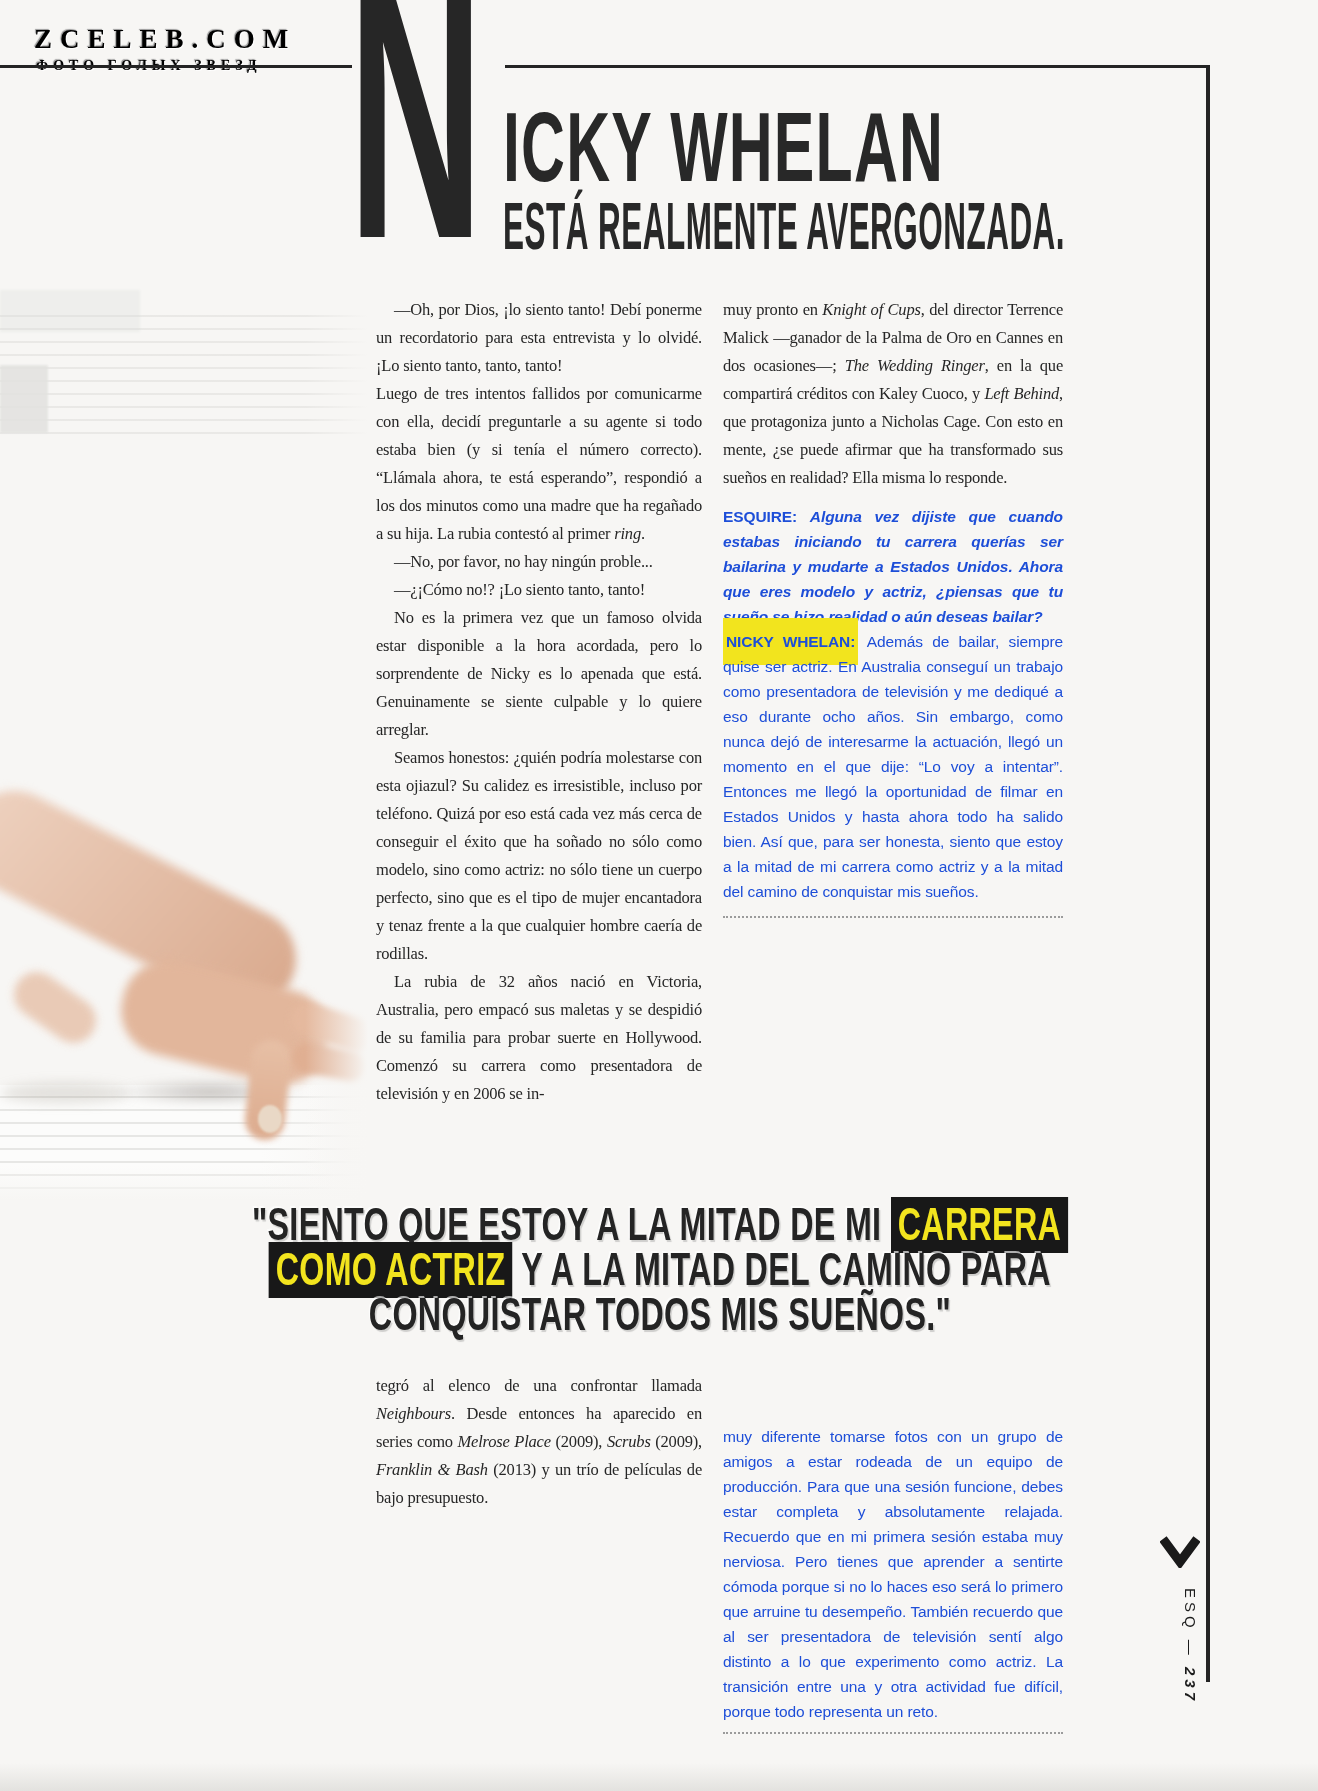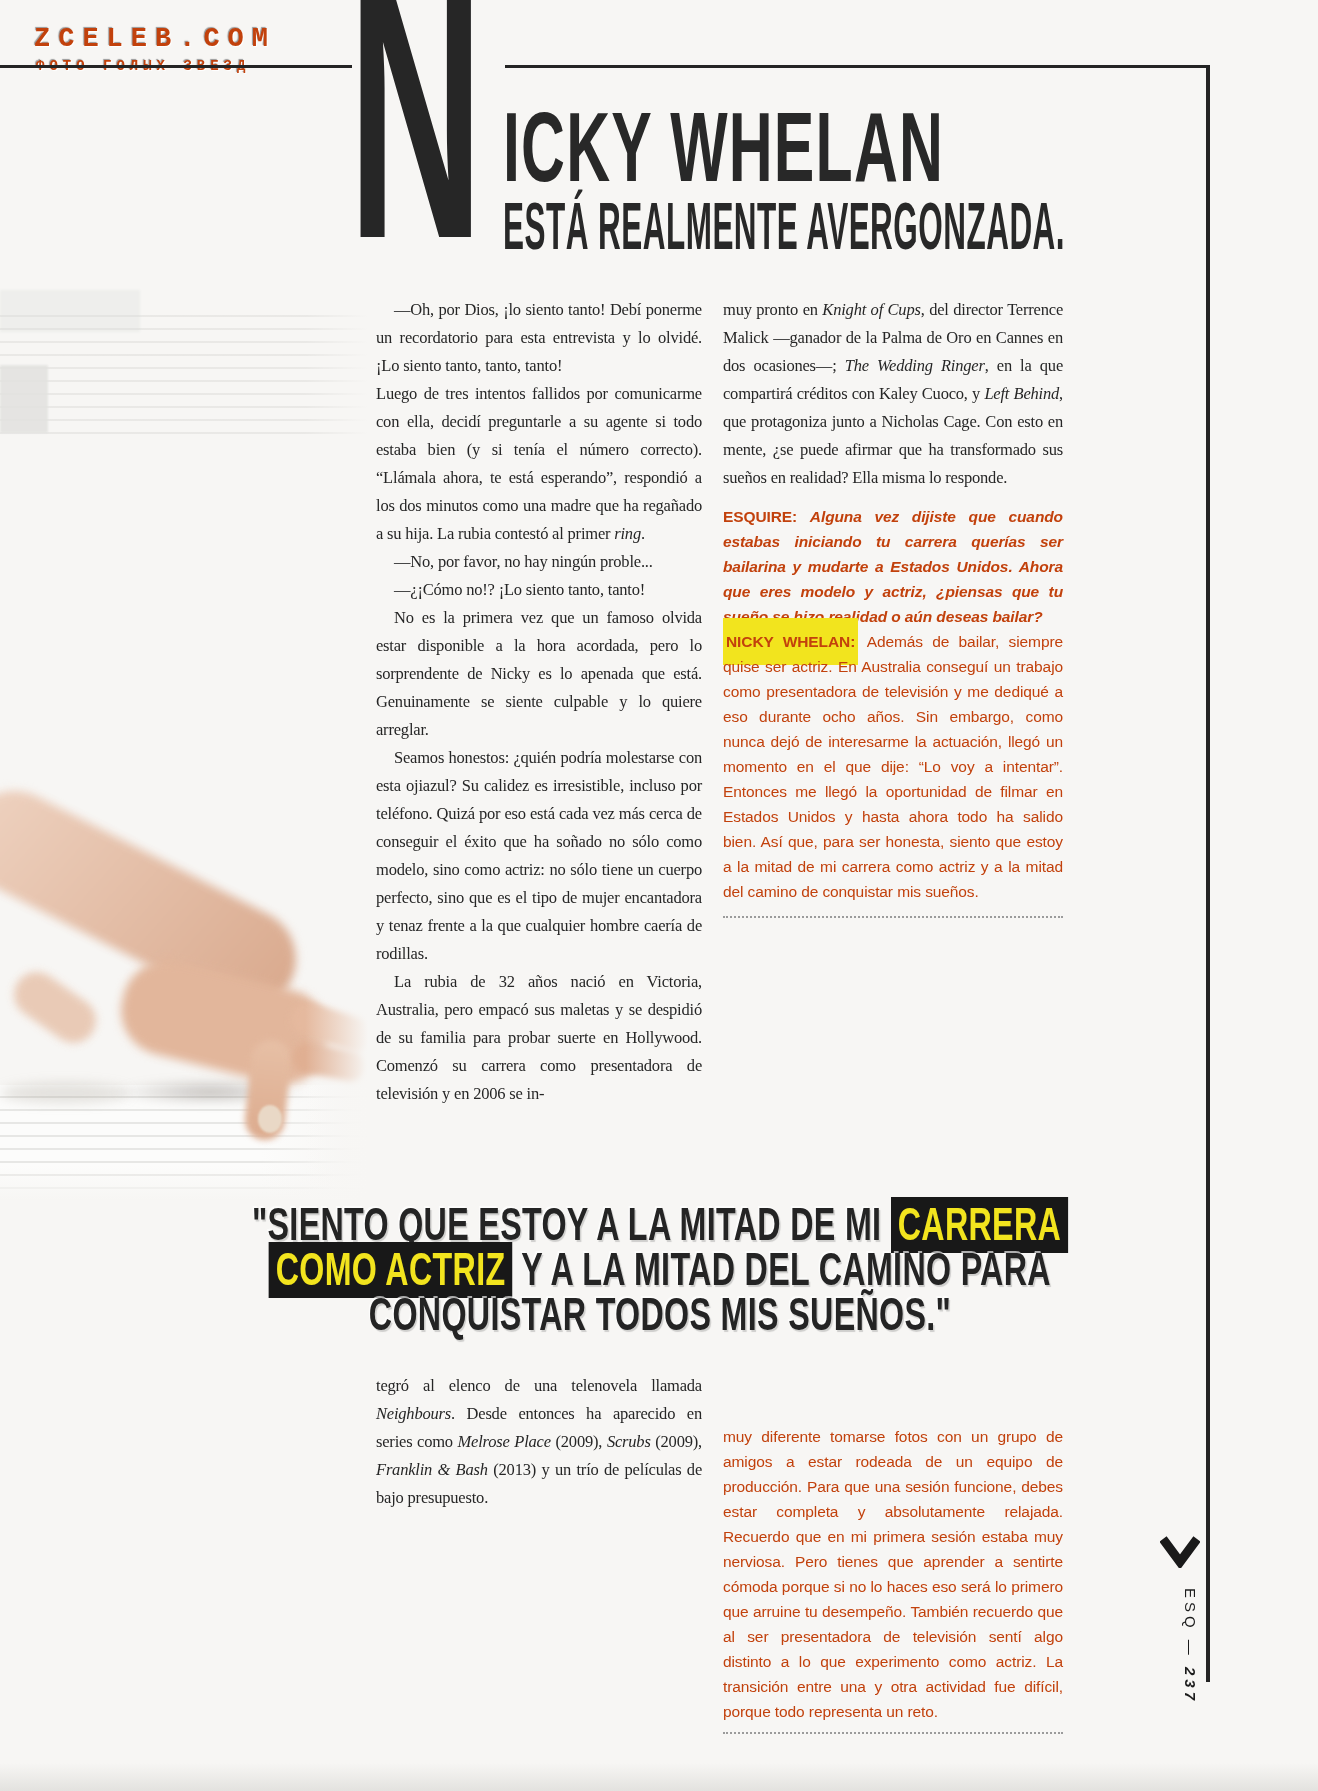--- a/index.html
+++ b/index.html
@@ -2,22 +2,22 @@
 <html><head>
 <meta charset="utf-8">
 <style>
   html,body{margin:0;padding:0;background:#dedddb;}
   #page{
     position:relative;width:1318px;height:1791px;margin:0 auto;
     background:#f7f6f4;overflow:hidden;
     font-family:"Liberation Serif",serif;color:#262626;
   }
   
-  .wm{position:absolute;font-family:Liberation Mono, monospace;font-weight:bold;
-      color:#c2410c;text-shadow:1px 1px 1px #ffffff,-1px -1px 1px #969696;}
+  .wm{position:absolute;font-family:Liberation Serif, serif;font-weight:bold;
+      color:#000000;text-shadow:1px 1px 1px #ffffff,-1px -1px 1px #969696;}
   .wm-site{left:34px;top:24px;font-size:27px;letter-spacing:8px;}
   .wm-tag{left:36px;top:58px;font-size:14px;letter-spacing:5px;}
   
   .rule{position:absolute;background:#242424;}
   .rule-top-a{left:0;top:65px;width:352px;height:3px;}
   .rule-top-b{left:505px;top:65px;width:705px;height:3px;}
   .rule-right{left:1206px;top:65px;width:4px;height:1617px;}
   
   .dropcap{
     position:absolute;left:348px;top:-74px;font-family:"Liberation Sans",sans-serif;
@@ -64,21 +64,21 @@
     background:#e5b99e;transform:rotate(18deg);filter:blur(3px);}
   .ph-f3{left:292px;top:762px;width:75px;height:30px;border-radius:15px;
     background:#e0af92;transform:rotate(10deg);filter:blur(3px);}
   .photo-fade{position:absolute;left:0;top:285px;width:372px;height:915px;pointer-events:none;
     background:linear-gradient(90deg,rgba(247,246,244,0) 82%,#f7f6f4 99%);}
   
   .col{position:absolute;text-align:justify;}
   .col-serif{font-family:"Liberation Serif",serif;font-size:16.5px;line-height:28px;
     letter-spacing:-0.2px;color:#262626;}
   .col-sans{font-family:"Liberation Sans",sans-serif;font-size:15.5px;line-height:25px;
-    letter-spacing:-0.1px;color:#c2410c;}
+    letter-spacing:-0.1px;color:#1d4ed8;}
   .c1{left:376px;top:296px;width:326px;}
   .c2{left:723px;top:296px;width:340px;}
   .c3{left:376px;top:1372px;width:326px;}
   .c4{left:723px;top:1424px;width:340px;}
   p.para{margin:0;}
   p.ind{text-indent:18px;}
   .it{font-style:italic;}
   .qa-q{margin:12px 0 0 0;font-weight:bold;}
   .q-label{font-style:normal;}
   .q-text{font-style:italic;}
@@ -170,21 +170,21 @@
       </div>
     <div class="pq-line">
         <span class="pq-inner"><span class="pq-hl">COMO ACTRIZ</span><span> Y A LA MITAD DEL CAMINO PARA</span></span>
       </div>
     <div class="pq-line">
         <span class="pq-inner"><span>CONQUISTAR TODOS MIS SUEÑOS."</span></span>
       </div>
   </div>
 
   <div class="col col-serif c3">
-    <p class="para"><span>tegró al elenco de una telenovela llamada </span><span class="it">Neighbours</span><span>. Desde entonces ha aparecido en series como </span><span class="it">Melrose Place</span><span> (2009), </span><span class="it">Scrubs</span><span> (2009), </span><span class="it">Franklin &amp; Bash</span><span> (2013) y un trío de películas de bajo presupuesto.</span></p>
+    <p class="para"><span>tegró al elenco de una confrontar llamada </span><span class="it">Neighbours</span><span>. Desde entonces ha aparecido en series como </span><span class="it">Melrose Place</span><span> (2009), </span><span class="it">Scrubs</span><span> (2009), </span><span class="it">Franklin &amp; Bash</span><span> (2013) y un trío de películas de bajo presupuesto.</span></p>
   </div>
 
   <div class="col col-sans c4">
     <p class="para"><span>muy diferente tomarse fotos con un grupo de amigos a estar rodeada de un equipo de producción. Para que una sesión funcione, debes estar completa y absolutamente relajada. Recuerdo que en mi primera sesión estaba muy nerviosa. Pero tienes que aprender a sentirte cómoda porque si no lo haces eso será lo primero que arruine tu desempeño. También recuerdo que al ser presentadora de televisión sentí algo distinto a lo que experimento como actriz. La transición entre una y otra actividad fue difícil, porque todo representa un reto.</span></p>
     <div class="dotted dotted-end"></div>
   </div>
 
   <svg class="esq-arrow" viewBox="0 0 40 32">
     <polyline points="3,3 20,26 37,3" fill="none" stroke="#1a1a1a" stroke-width="9"></polyline>
   </svg>

